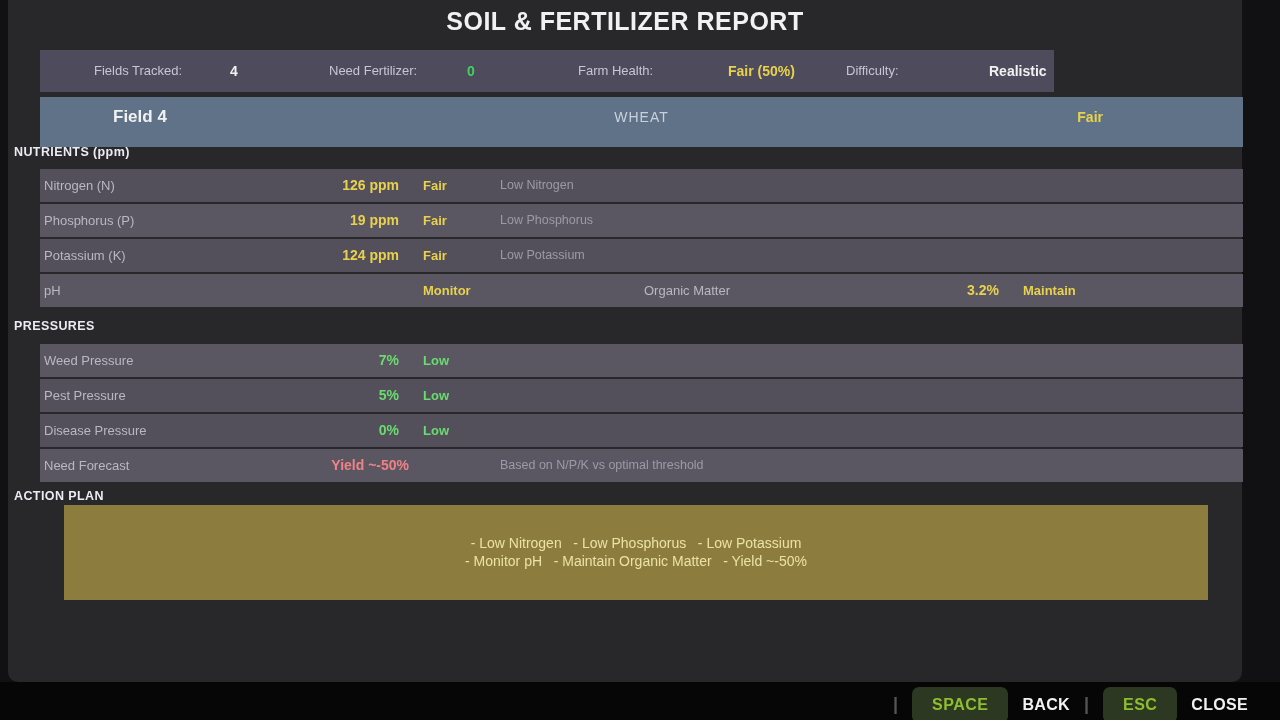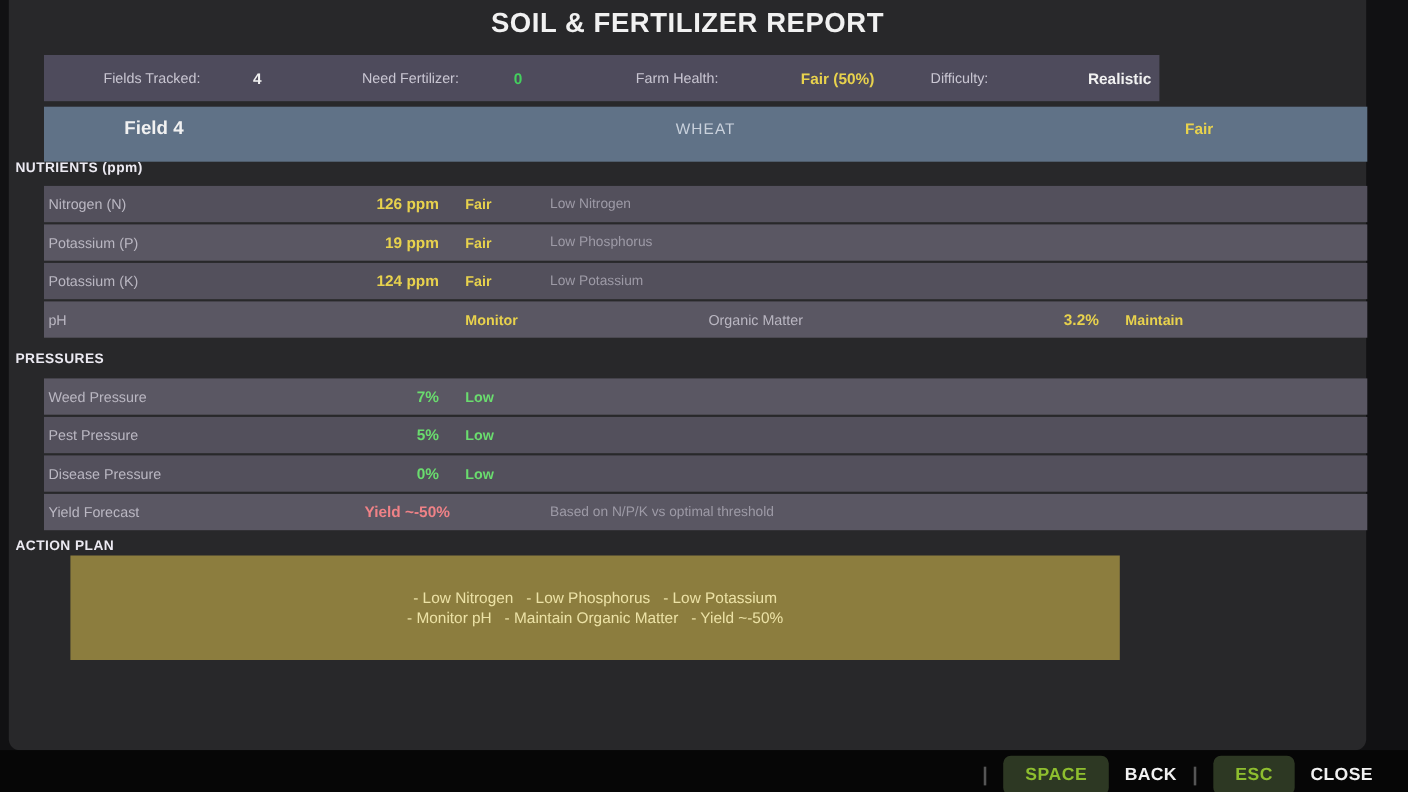--- a/index.html
+++ b/index.html
@@ -64,21 +64,21 @@
   .c-status { left:383px; font-weight:bold; font-size:13px; }
   .c-hint { left:460px; font-size:12.5px; color:var(--text_dim); }
   .c-om-label { left:604px; color:var(--text_gray); }
   .c-om-value { left:700px; width:259px; text-align:right; font-weight:bold; font-size:14px; color:var(--yellow); }
   .c-om-status { left:983px; font-weight:bold; font-size:13px; color:var(--yellow); }
   .yellow{ color:var(--yellow); }
   .green{ color:var(--green_soft); }
   .red{ color:var(--red_soft);margin-left:10px; }
   
   .action-box {
-    position:absolute; left:56px; top:505px; width:954px; height:95px;
+    position:absolute; left:56px; top:505px; width:1144px; height:95px;
     background:var(--gold_box_bg);
     display:flex; flex-direction:column; align-items:center; justify-content:center;
     color:var(--gold_box_text); font-size:14px; line-height:17.5px;
   }
   .action-box div { white-space:pre; }
   
   .keybinds {
     position:absolute; top:687px; left:893px;
     display:flex; align-items:flex-start; gap:14px;
   }
@@ -117,21 +117,21 @@
 
   <div class="section-label lbl-nutrients">NUTRIENTS (ppm)</div>
 
   <div class="row dark n0">
     <span class="c-name">Nitrogen (N)</span>
     <span class="c-value yellow">126 ppm</span>
     <span class="c-status yellow">Fair</span>
     <span class="c-hint">Low Nitrogen</span>
   </div>
   <div class="row light n1">
-    <span class="c-name">Potassium (P)</span>
+    <span class="c-name">Phosphorus (P)</span>
     <span class="c-value yellow">19 ppm</span>
     <span class="c-status yellow">Fair</span>
     <span class="c-hint">Low Phosphorus</span>
   </div>
   <div class="row dark n2">
     <span class="c-name">Potassium (K)</span>
     <span class="c-value yellow">124 ppm</span>
     <span class="c-status yellow">Fair</span>
     <span class="c-hint">Low Potassium</span>
   </div>
@@ -154,21 +154,21 @@
     <span class="c-name">Pest Pressure</span>
     <span class="c-value green">5%</span>
     <span class="c-status green">Low</span>
   </div>
   <div class="row dark p2">
     <span class="c-name">Disease Pressure</span>
     <span class="c-value green">0%</span>
     <span class="c-status green">Low</span>
   </div>
   <div class="row light p3">
-    <span class="c-name">Yield Forecast</span>
+    <span class="c-name">Need Forecast</span>
     <span class="c-value red">Yield ~-50%</span>
     <span class="c-hint">Based on N/P/K vs optimal threshold</span>
   </div>
 
   <div class="section-label lbl-action">ACTION PLAN</div>
 
   <div class="action-box">
     <div>- Low Nitrogen   - Low Phosphorus   - Low Potassium</div>
     <div>- Monitor pH   - Maintain Organic Matter   - Yield ~-50%</div>
   </div>

